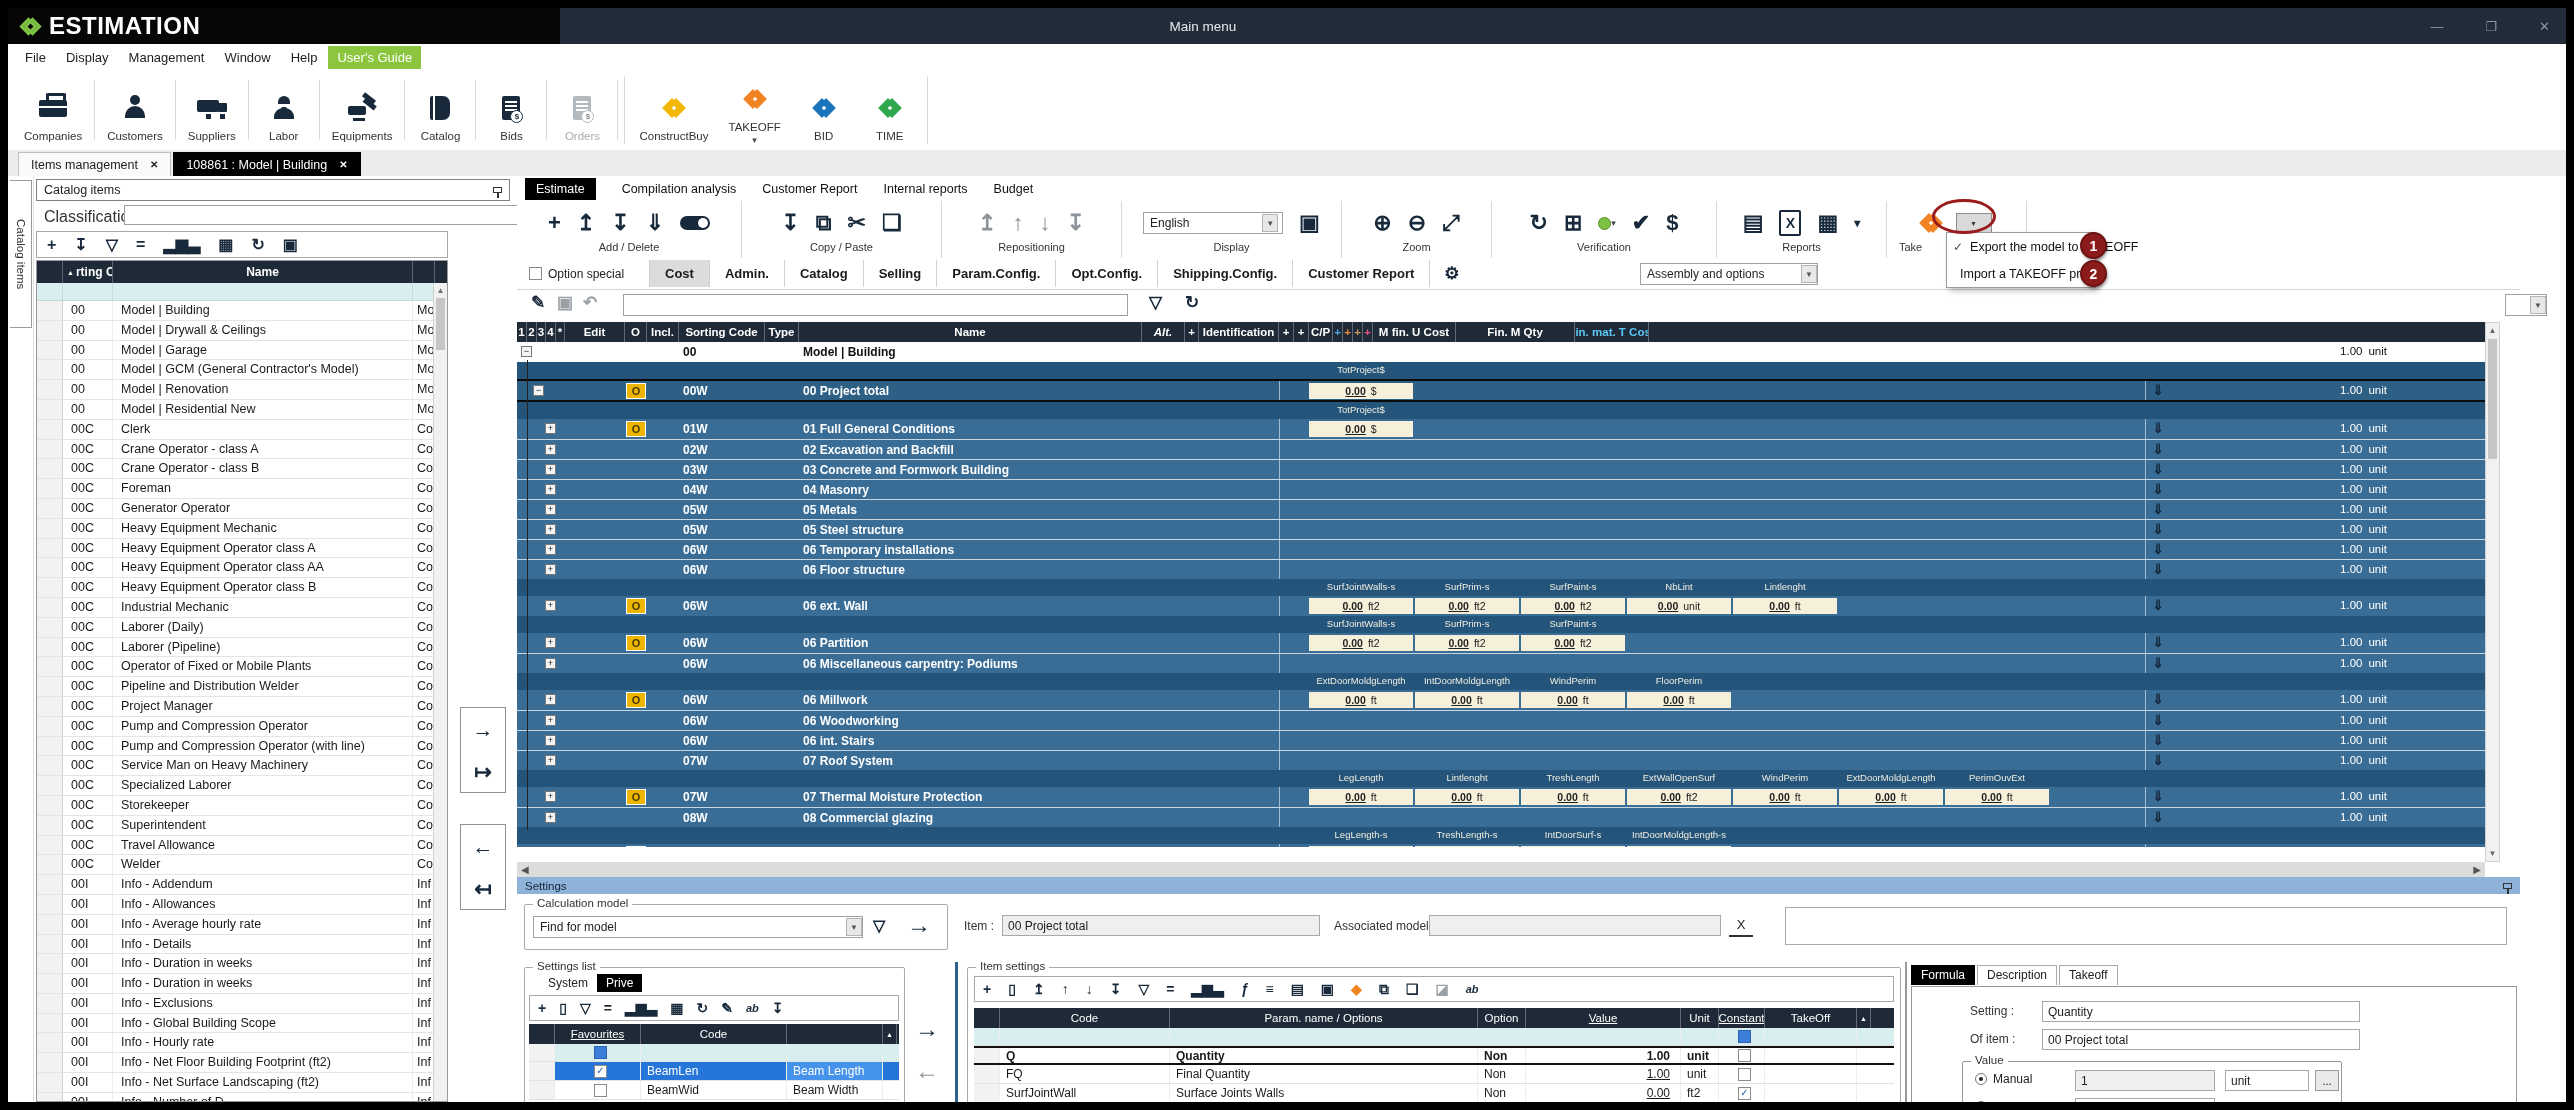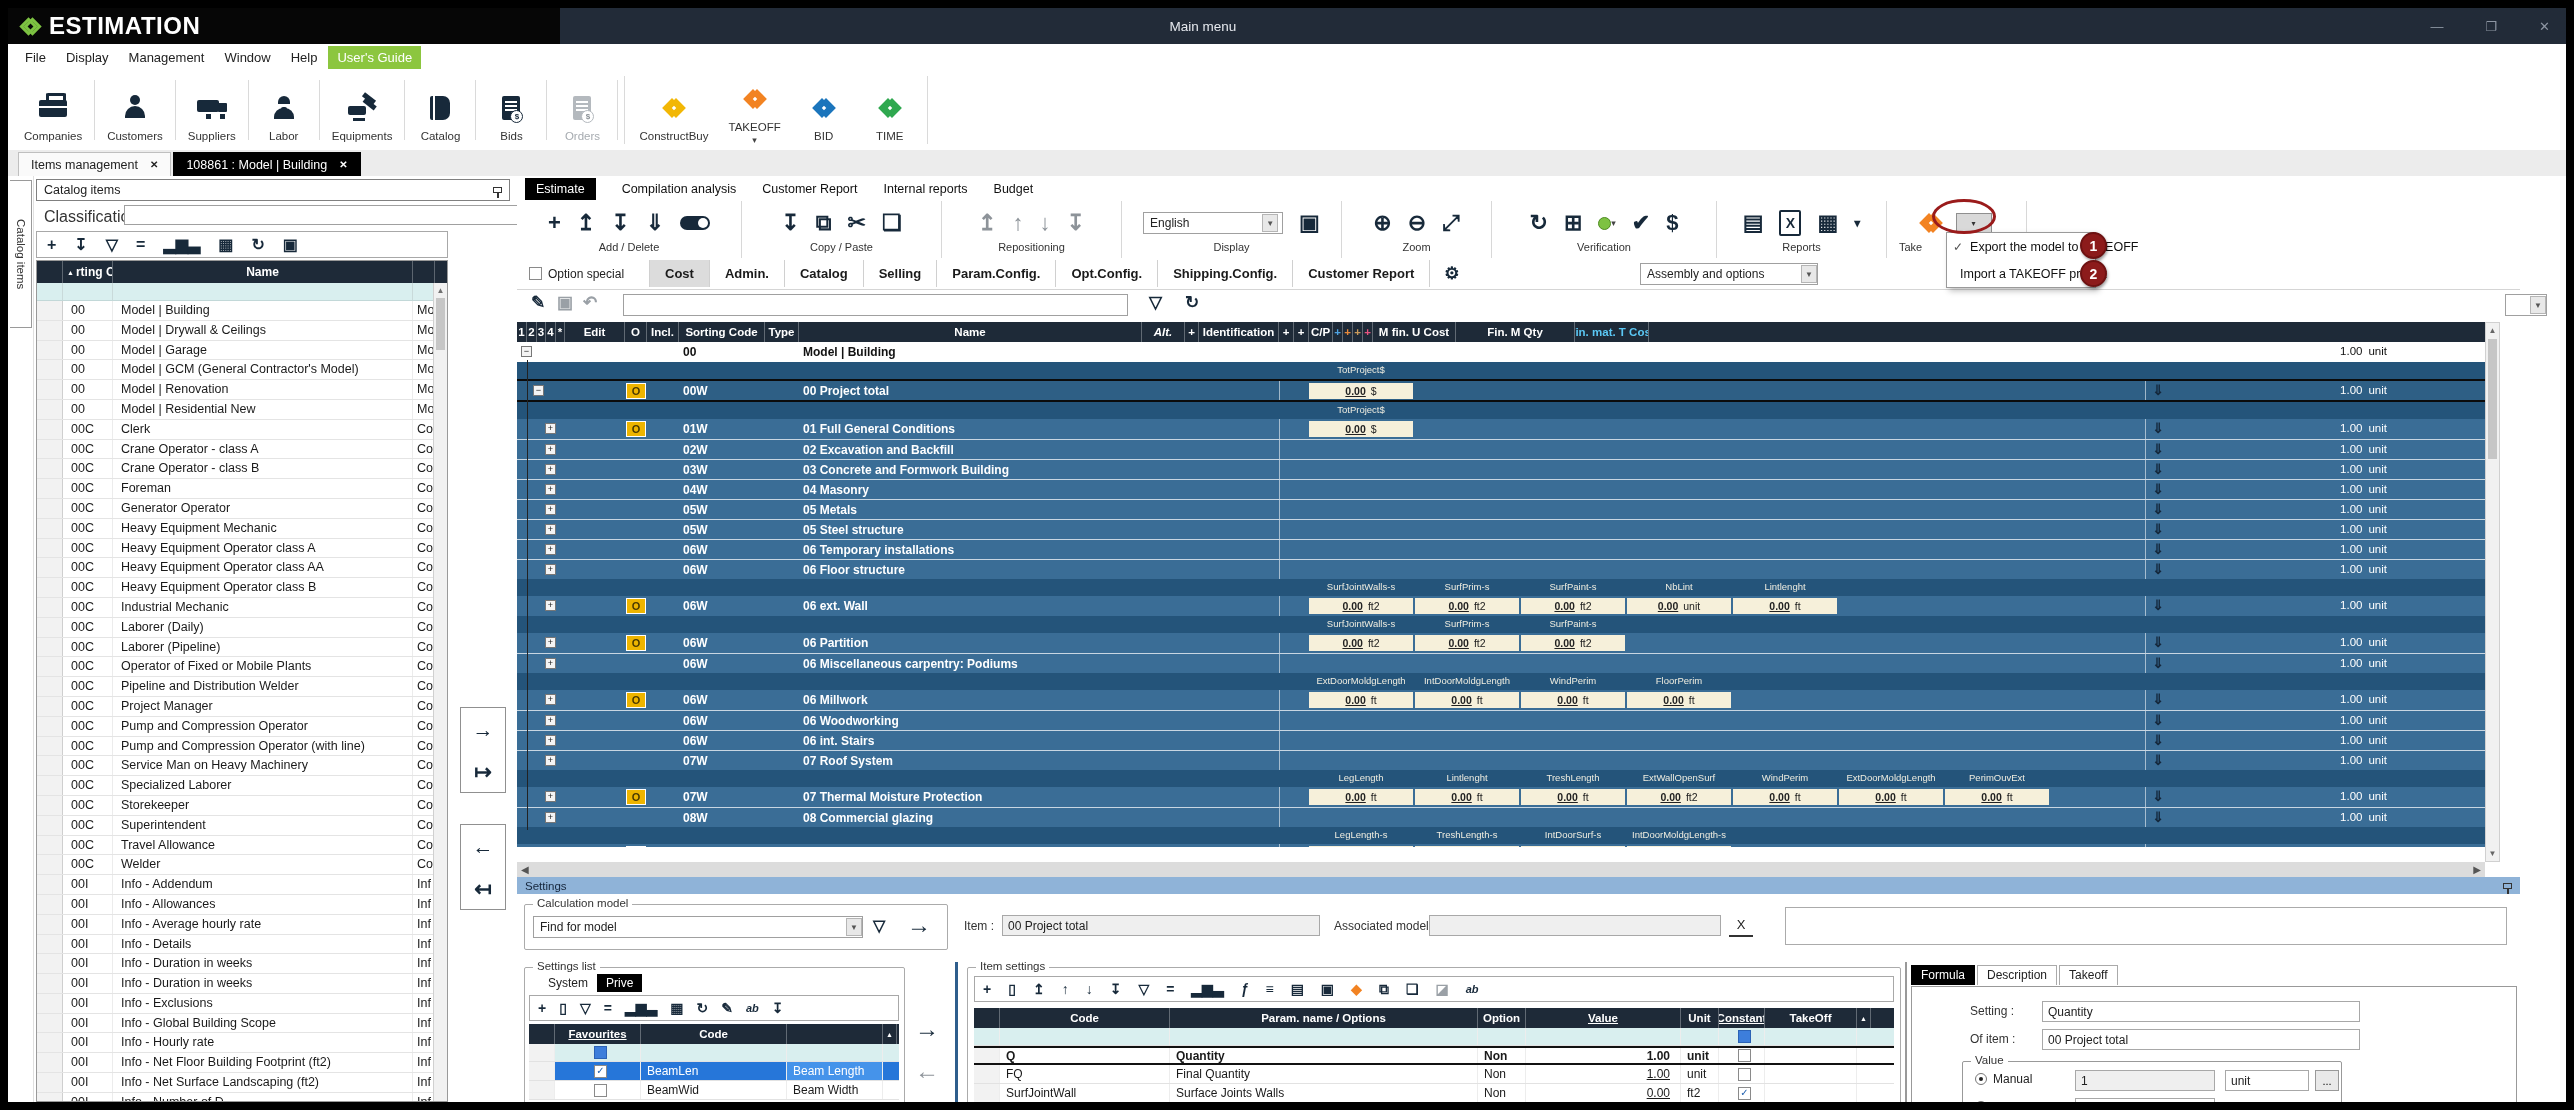--- a/index.html
+++ b/index.html
@@ -147,21 +147,21 @@
   .grid-vscroll .arr.b{position:absolute;bottom:0;left:0;right:0;}
   .grid-hscroll{position:absolute;left:0;bottom:0;width:1968px;height:15px;background:#DCDCDC;display:flex;justify-content:space-between;align-items:center;padding:0 4px;font-size:10px;color:#555;}
   
   .settings{position:absolute;left:0;top:701px;width:2003px;height:225px;overflow:hidden;}
   .set-title{position:absolute;left:0;top:0;width:2003px;height:17px;background:#8FB3D8;color:#15263C;font-size:11.5px;display:flex;align-items:center;justify-content:space-between;padding:0 8px;}
   .gbox{position:absolute;border:1px solid #ABABAB;border-radius:2px;}
   .glegend{position:absolute;top:-8px;left:8px;background:#fff;padding:0 4px;font-size:11.5px;color:#333;white-space:nowrap;}
   .ssel{border:1px solid #A0A0A0;background:#fff;font-size:12px;color:#222;display:flex;align-items:center;justify-content:space-between;padding-left:6px;height:22px;}
   .flbl{font-size:12px;color:#333;position:absolute;white-space:nowrap;}
   .finp{position:absolute;height:21px;border:1px solid #A8A8A8;background:#EFEFEF;font-size:12px;color:#222;padding:0 5px;line-height:20px;white-space:nowrap;overflow:hidden;}
-  .minihead{display:flex;height:20px;background:#1E2A38;color:#fff;font-size:11.5px;font-weight:bold;}
+  .minihead{display:flex;height:20px;background:#1E2A38;color:#fff;font-size:11.5px;font-weight:normal;}
   .mh{display:flex;align-items:center;justify-content:center;border-right:1px solid rgba(255,255,255,.3);overflow:hidden;white-space:nowrap;}
   .mrow{display:flex;height:19px;border-bottom:1px solid #E2E2E2;font-size:12px;color:#1A1A1A;background:#fff;}
   .mrow .mc{display:flex;align-items:center;padding-left:6px;border-right:1px solid #EDEDED;overflow:hidden;white-space:nowrap;}
   .mrow.filter{background:#D9EFEF;height:18px;}
   .mrow.cur{border-top:2px solid #111;border-bottom:2px solid #111;font-weight:bold;}
   .stoolbar{display:flex;align-items:center;gap:13px;border:1px solid #A8A8A8;padding:0 8px;height:26px;}
   .stoolbar .gly{font-size:14px;}
   .minitab{font-size:12px;color:#222;padding:2px 9px;}
   .minitab.act{background:#000;color:#fff;}
   .barrow{position:absolute;font-size:24px;font-weight:bold;line-height:1;}

